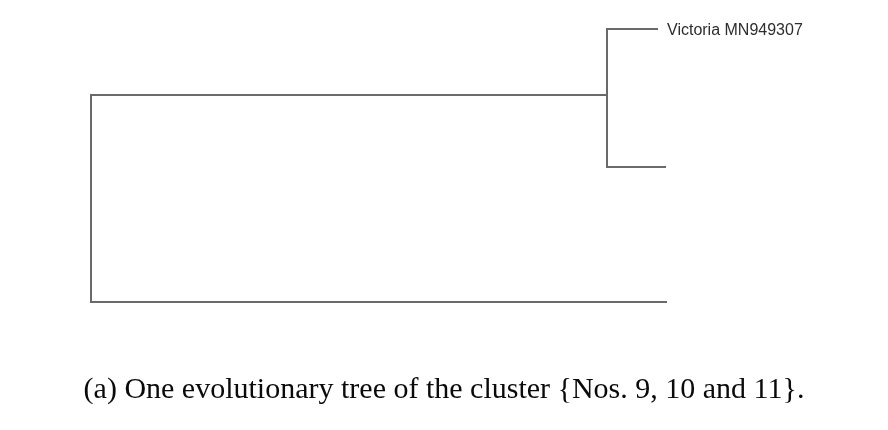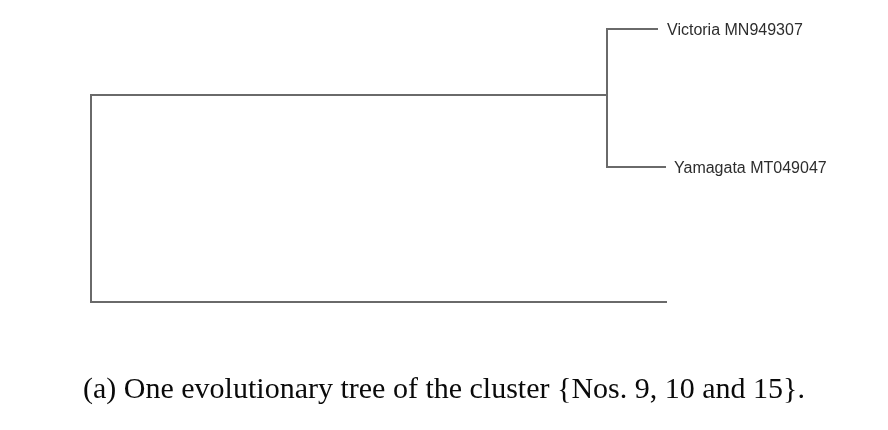--- a/index.html
+++ b/index.html
@@ -61,18 +61,17 @@
   <div class="tree">
 
     <div class="branch root-vertical"></div>
     <div class="branch clade-horizontal"></div>
     <div class="branch inner-vertical"></div>
     <div class="branch victoria-terminal"></div>
     <div class="branch yamagata-terminal"></div>
     <div class="branch ebola-terminal"></div>
 
     <span class="taxon-label victoria">Victoria MN949307</span>
-    <span class="taxon-label yamagata">Yamagata MT049047</span>
   </div>
 
-  <div class="caption">(a) One evolutionary tree of the cluster {Nos. 9, 10 and 15}.</div>
+  <div class="caption">(a) One evolutionary tree of the cluster {Nos. 9, 10 and 11}.</div>
 
 </div>
 
 </body></html>

